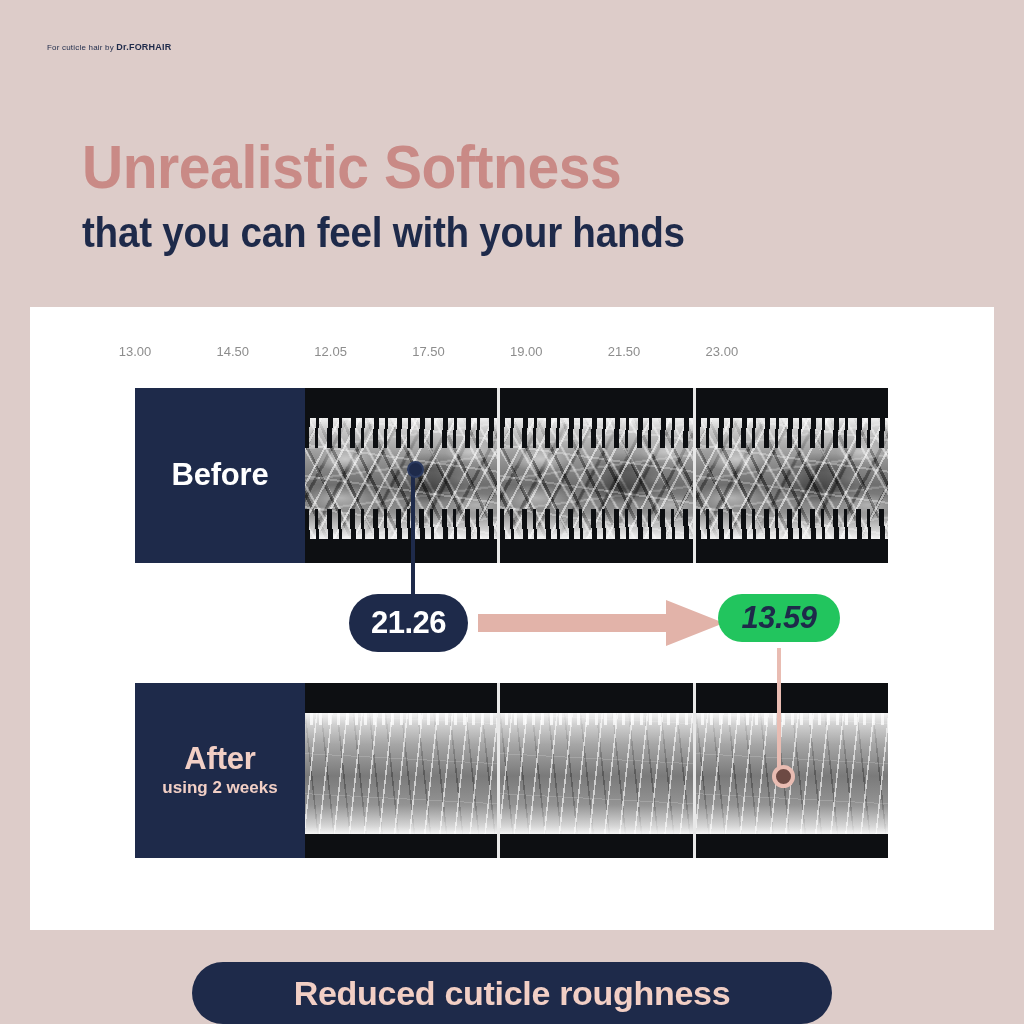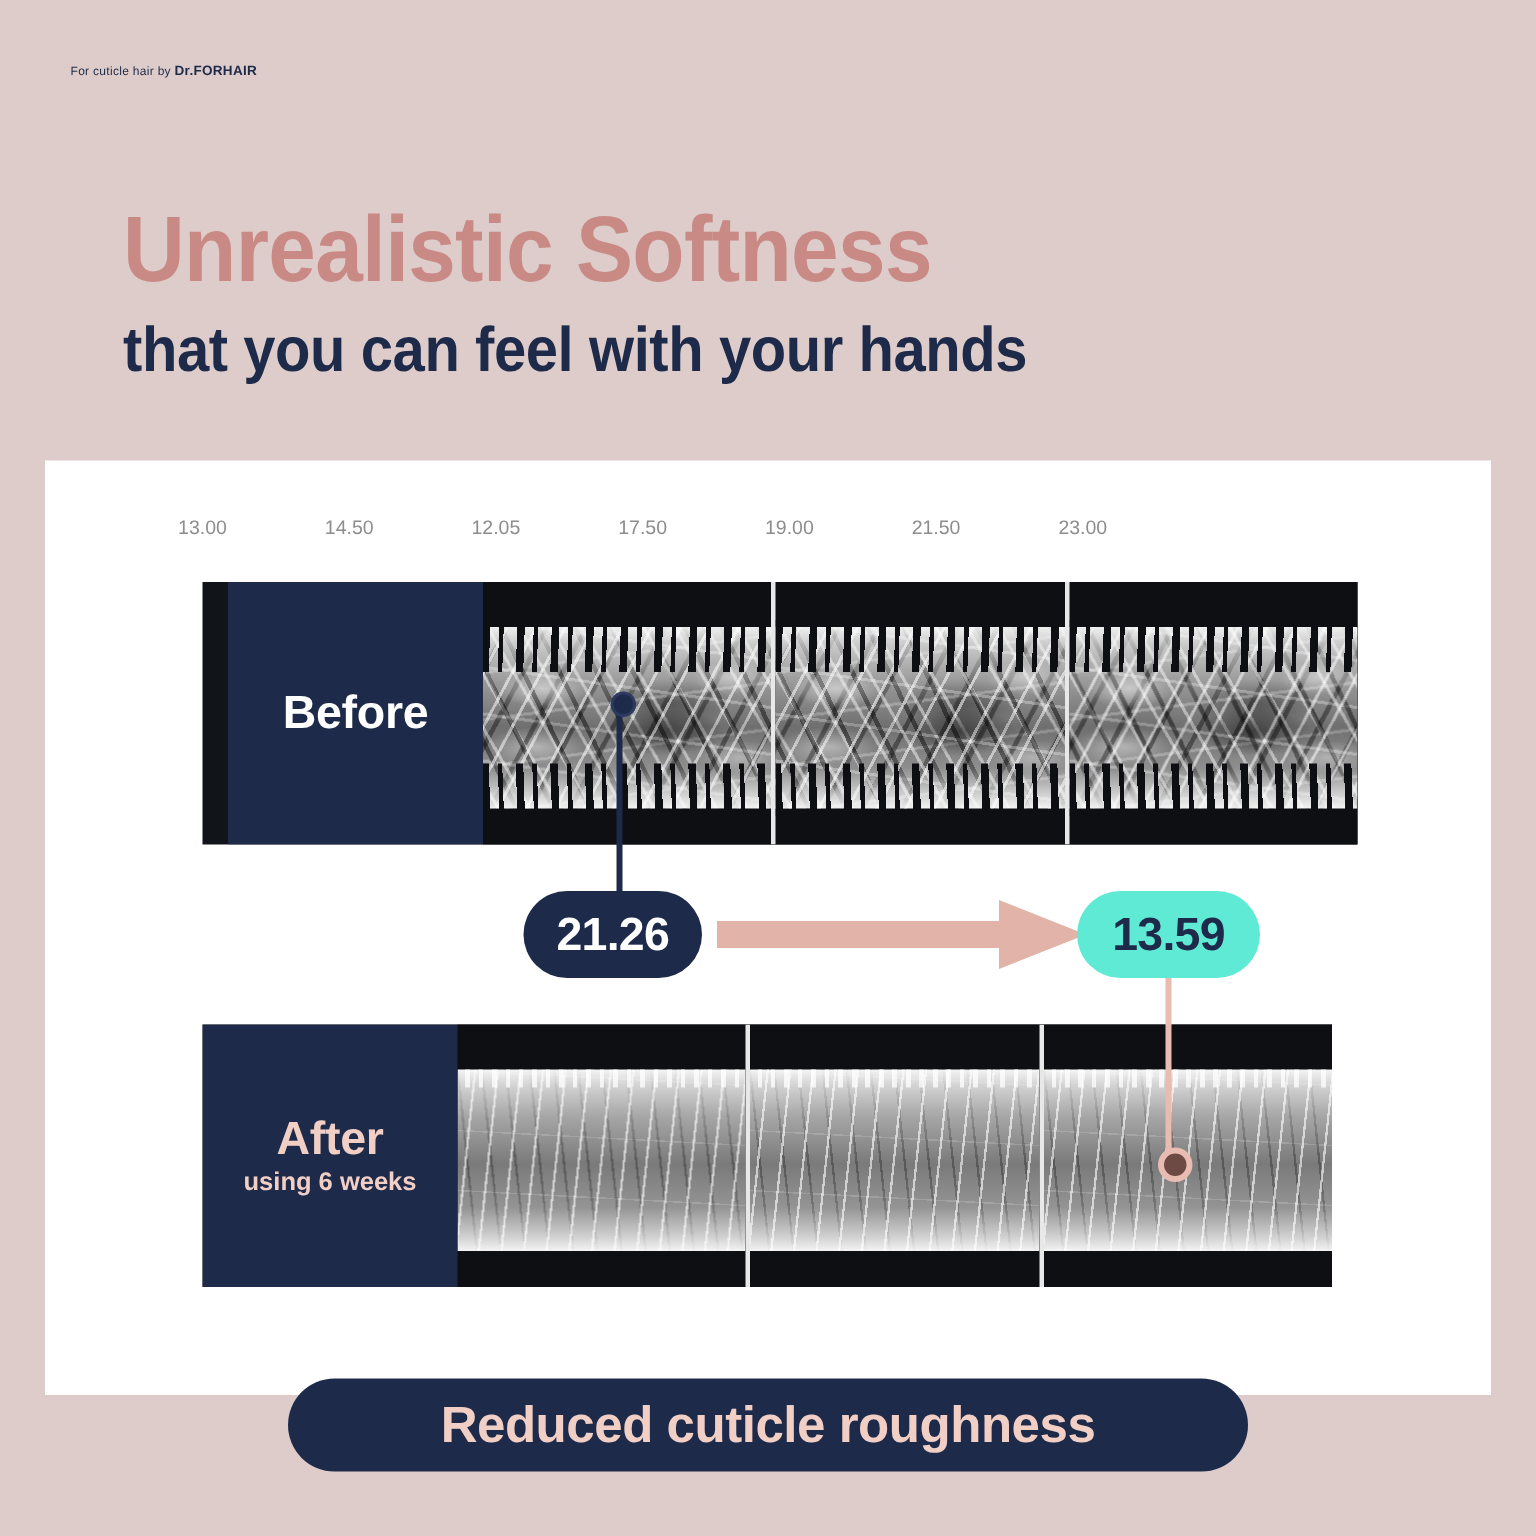--- a/index.html
+++ b/index.html
@@ -102,21 +102,21 @@
   
   .compare-row {
     position: absolute;
     left: 105px;
     width: 753px;
     height: 175px;
     display: flex;
     background: #111418;
     overflow: hidden;
   }
-  #row-before { top: 81px; padding-left: 17px; }
+  #row-before { top: 81px; }
   #row-after  { top: 376px; }
 
   .row-label {
     width: 170px;
     flex: 0 0 170px;
     background: #1e2a4a;
     color: #ffffff;
     display: flex;
     flex-direction: column;
     align-items: center;
@@ -280,46 +280,47 @@
     font-size: 31px;
     font-weight: 700;
     letter-spacing: -0.5px;
     z-index: 7;
   }
   #badge-after {
     position: absolute;
     left: 718px;
     top: 594px;
     width: 122px;
-    height: 58px;
+    height: 48px;
     border-radius: 29px;
-    background: #5eead4;
+    background: #22c55e;
     color: #1e2a4a;
     display: flex;
     align-items: center;
     justify-content: center;
     font-size: 31px;
     font-weight: 700;
     letter-spacing: -0.5px;
     z-index: 7;
+    font-style: italic;
   }
   #change-arrow {
     position: absolute;
     left: 478px;
     top: 598px;
     width: 250px;
     height: 50px;
     z-index: 6;
   }
 
   
   #conclusion-banner {
     position: absolute;
     left: 192px;
-    top: 919px;
+    top: 962px;
     width: 640px;
     height: 62px;
     border-radius: 31px;
     background: #1e2a4a;
     color: #f2cfc5;
     display: flex;
     align-items: center;
     justify-content: center;
     font-size: 34px;
     font-weight: 700;
@@ -373,21 +374,21 @@
         <div class="fibre rough"></div>
         <div class="edge-rough-top"></div>
         <div class="edge-rough-bottom"></div>
       </div>
     </div>
   </div>
 
   <div class="compare-row" id="row-after">
     <div class="row-label">
       <div class="row-label-title">After</div>
-      <div class="row-label-sub">using 6 weeks</div>
+      <div class="row-label-sub">using 2 weeks</div>
     </div>
     <div class="sem-strip">
       <div class="sem-panel">
         <div class="fibre smooth"></div>
       </div>
       <div class="sem-panel">
         <div class="fibre smooth"></div>
       </div>
       <div class="sem-panel">
         <div class="fibre smooth"></div>

